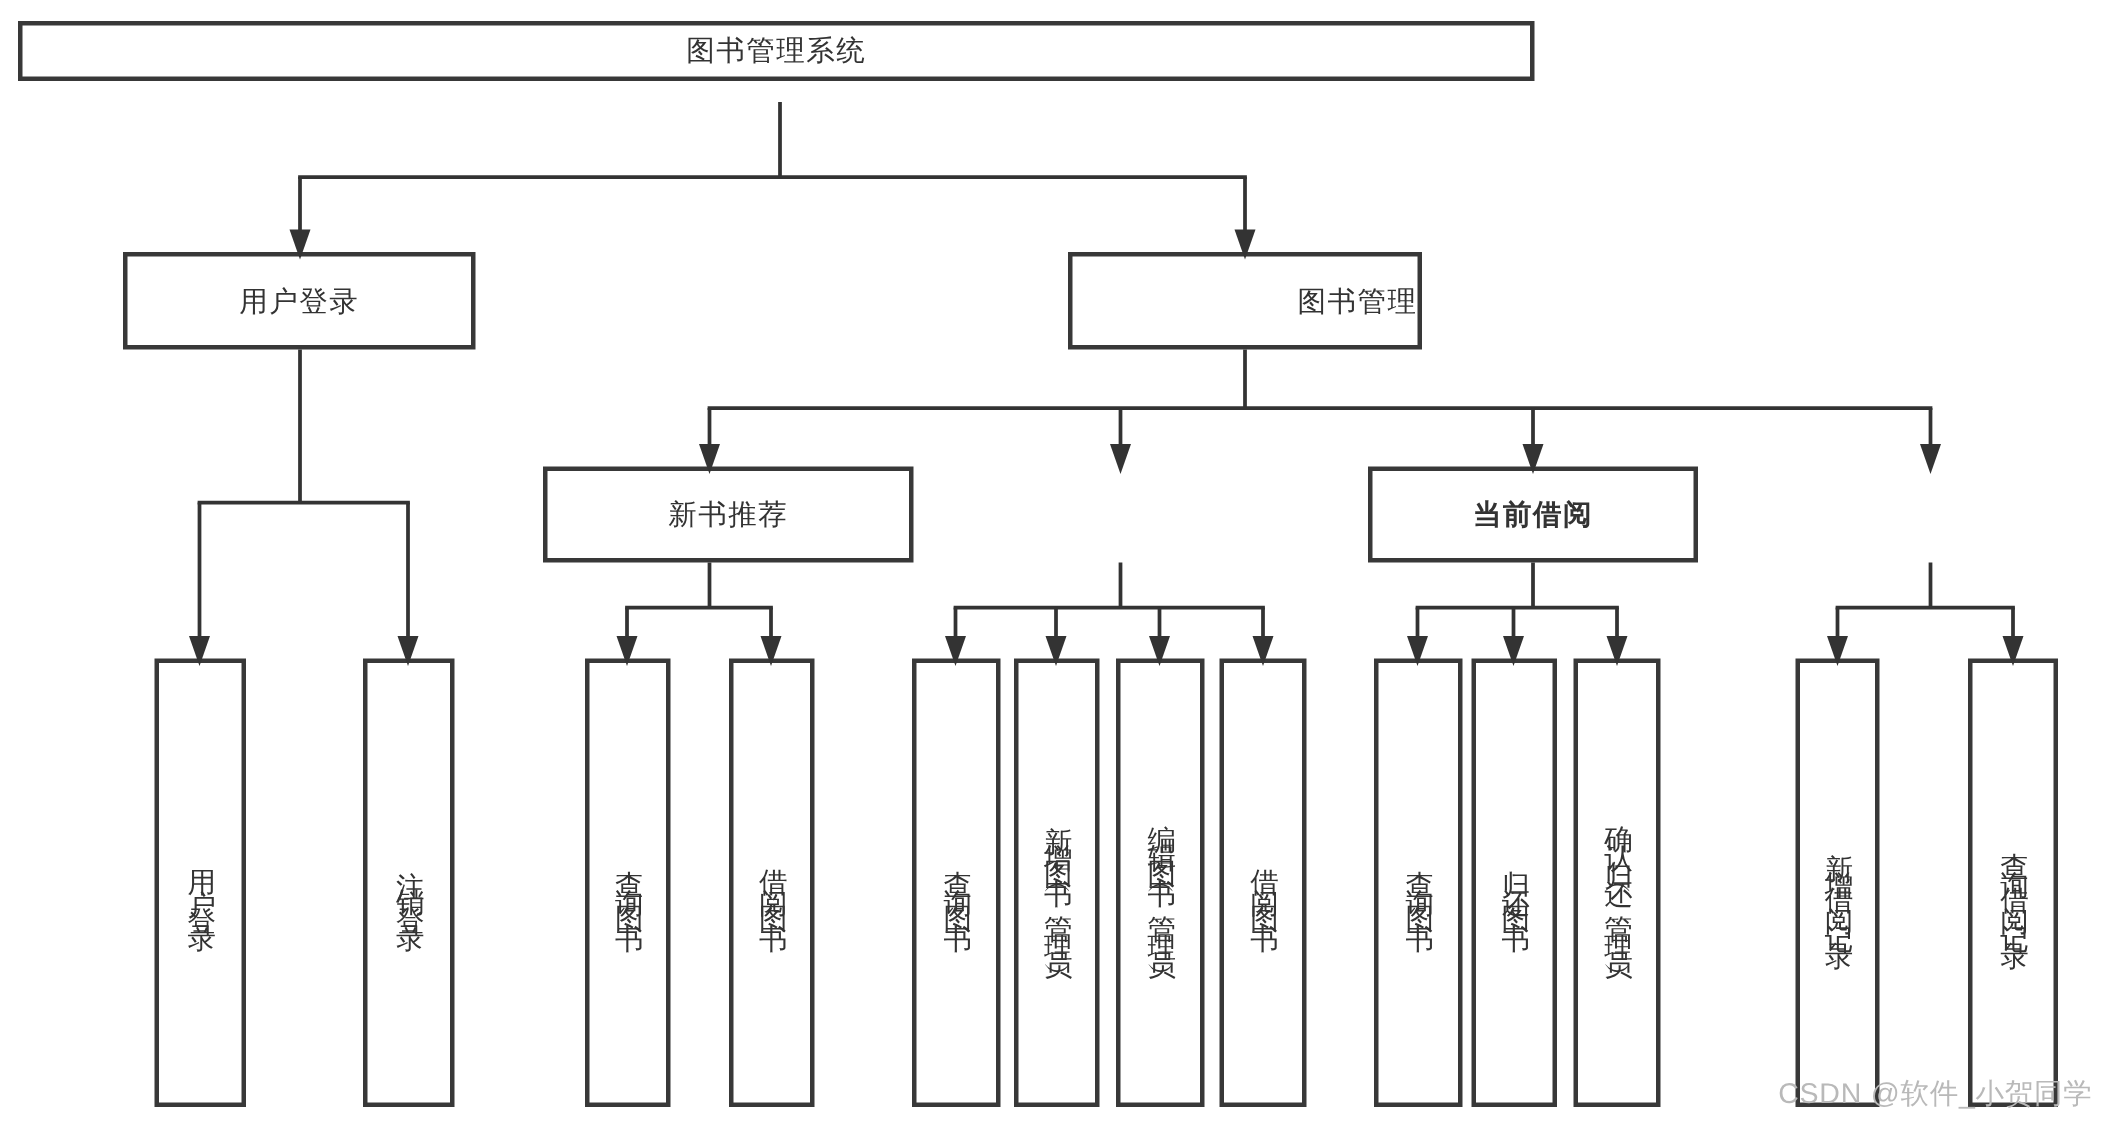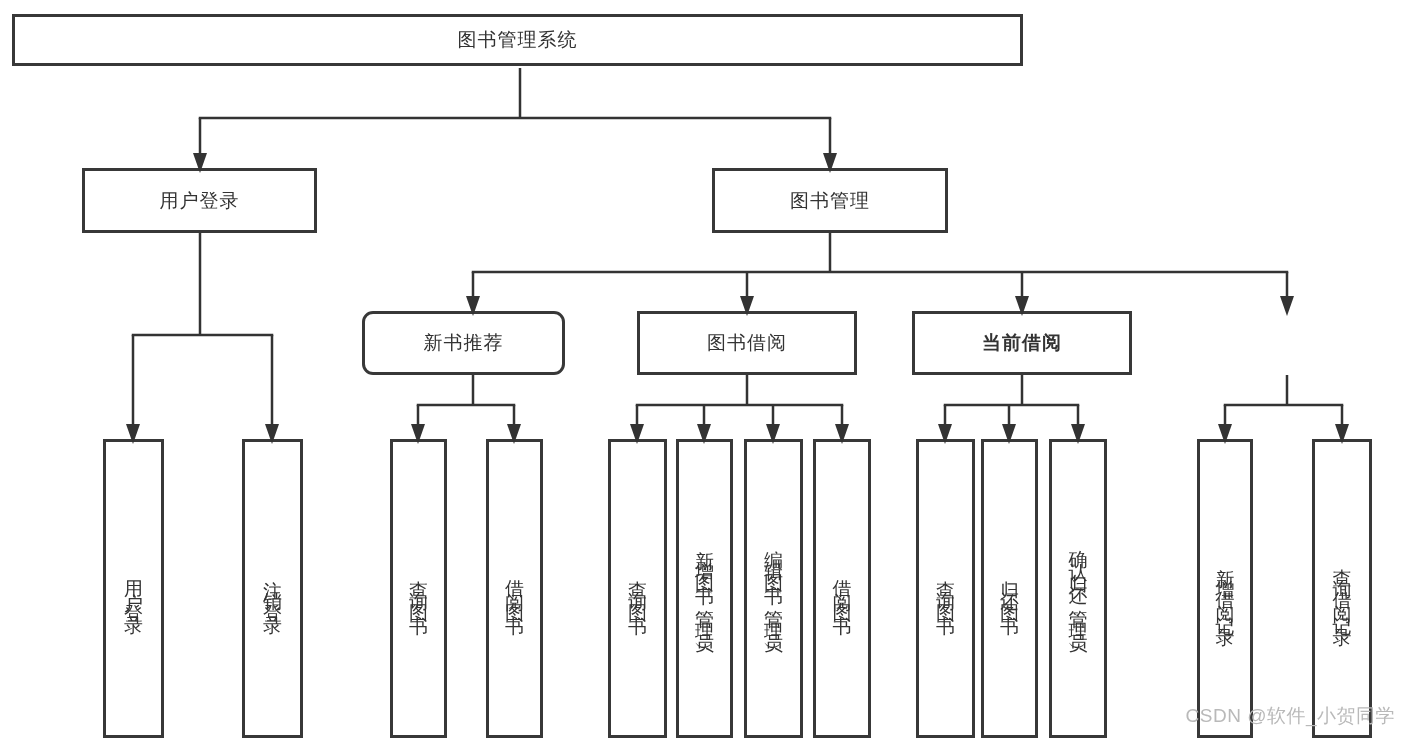--- a/index.html
+++ b/index.html
@@ -41,21 +41,21 @@
   #connectors {
     position: absolute;
     left: 0;
     top: 0;
     z-index: 2;
     pointer-events: none;
   }
   #watermark {
     position: absolute;
     right: 10px;
-    bottom: 18px;
+    bottom: 5px;
     font-size: 19px;
     color: #b9b9b9;
     letter-spacing: 0.5px;
     z-index: 3;
     margin-top: 32px;
   }
 </style>
 </head>
 <body>
 
@@ -108,34 +108,31 @@
       <line x1="1078" y1="405" x2="1078" y2="426" stroke="#333333" stroke-width="2.5"></line>
       <polygon points="1078,444 1071,424 1085,424" fill="#333333"></polygon>
       <line x1="1287" y1="375" x2="1287" y2="405" stroke="#333333" stroke-width="2.5"></line>
       <line x1="1223.75" y1="405" x2="1343.25" y2="405" stroke="#333333" stroke-width="2.5"></line>
       <line x1="1225" y1="405" x2="1225" y2="426" stroke="#333333" stroke-width="2.5"></line>
       <polygon points="1225,444 1218,424 1232,424" fill="#333333"></polygon>
       <line x1="1342" y1="405" x2="1342" y2="426" stroke="#333333" stroke-width="2.5"></line>
       <polygon points="1342,444 1335,424 1349,424" fill="#333333"></polygon>
     </svg>
   <div id="watermark">CSDN @软件_小贺同学</div>
-<div class="node" style="left: 12px; top: 14px; width: 1011px; height: 52px; border-color: rgb(56, 56, 56); background: rgb(255, 255, 255); color: rgb(51, 51, 51);">
+<div class="node" style="left: 12px; top: 14px; width: 1011px; height: 40px; border-color: rgb(56, 56, 56); background: rgb(255, 255, 255); color: rgb(51, 51, 51);">
       <span class="node-label">图书管理系统</span>
     </div>
     <div class="node" style="left: 82px; top: 168px; width: 235px; height: 65px; border-color: rgb(56, 56, 56); background: rgb(255, 255, 255); color: rgb(51, 51, 51);">
       <span class="node-label">用户登录</span>
     </div>
-    <div class="node" style="left: 712px; top: 168px; width: 236px; height: 65px; border-color: rgb(56, 56, 56); background: rgb(255, 255, 255); color: rgb(51, 51, 51);">
+    <div class="node" style="left: 712px; top: 168px; width: 236px; height: 65px; border-color: rgb(56, 56, 56); background: rgb(255, 255, 255); color: rgb(51, 51, 51); justify-content: flex-end;">
       <span class="node-label">图书管理</span>
     </div>
-    <div class="node" style="left: 362px; top: 311px; width: 203px; height: 64px; border-color: rgb(56, 56, 56); background: rgb(255, 255, 255); color: rgb(51, 51, 51); border-radius: 11px;">
+    <div class="node" style="left: 362px; top: 311px; width: 247px; height: 64px; border-color: rgb(56, 56, 56); background: rgb(255, 255, 255); color: rgb(51, 51, 51);">
       <span class="node-label">新书推荐</span>
-    </div>
-    <div class="node" style="left: 637px; top: 311px; width: 220px; height: 64px; border-color: rgb(56, 56, 56); background: rgb(255, 255, 255); color: rgb(51, 51, 51);">
-      <span class="node-label">图书借阅</span>
     </div>
     <div class="node" style="left: 912px; top: 311px; width: 220px; height: 64px; border-color: rgb(56, 56, 56); background: rgb(255, 255, 255); color: rgb(51, 51, 51); font-weight: bold;">
       <span class="node-label">当前借阅</span>
     </div>
     <div class="node vertical" style="left: 103px; top: 439px; width: 61px; height: 299px; border-color: rgb(56, 56, 56); background: rgb(255, 255, 255); color: rgb(51, 51, 51);">
       <span class="node-label">用户登录</span>
     </div>
     <div class="node vertical" style="left: 242px; top: 439px; width: 61px; height: 299px; border-color: rgb(56, 56, 56); background: rgb(255, 255, 255); color: rgb(51, 51, 51);">
       <span class="node-label">注销登录</span>
     </div>

